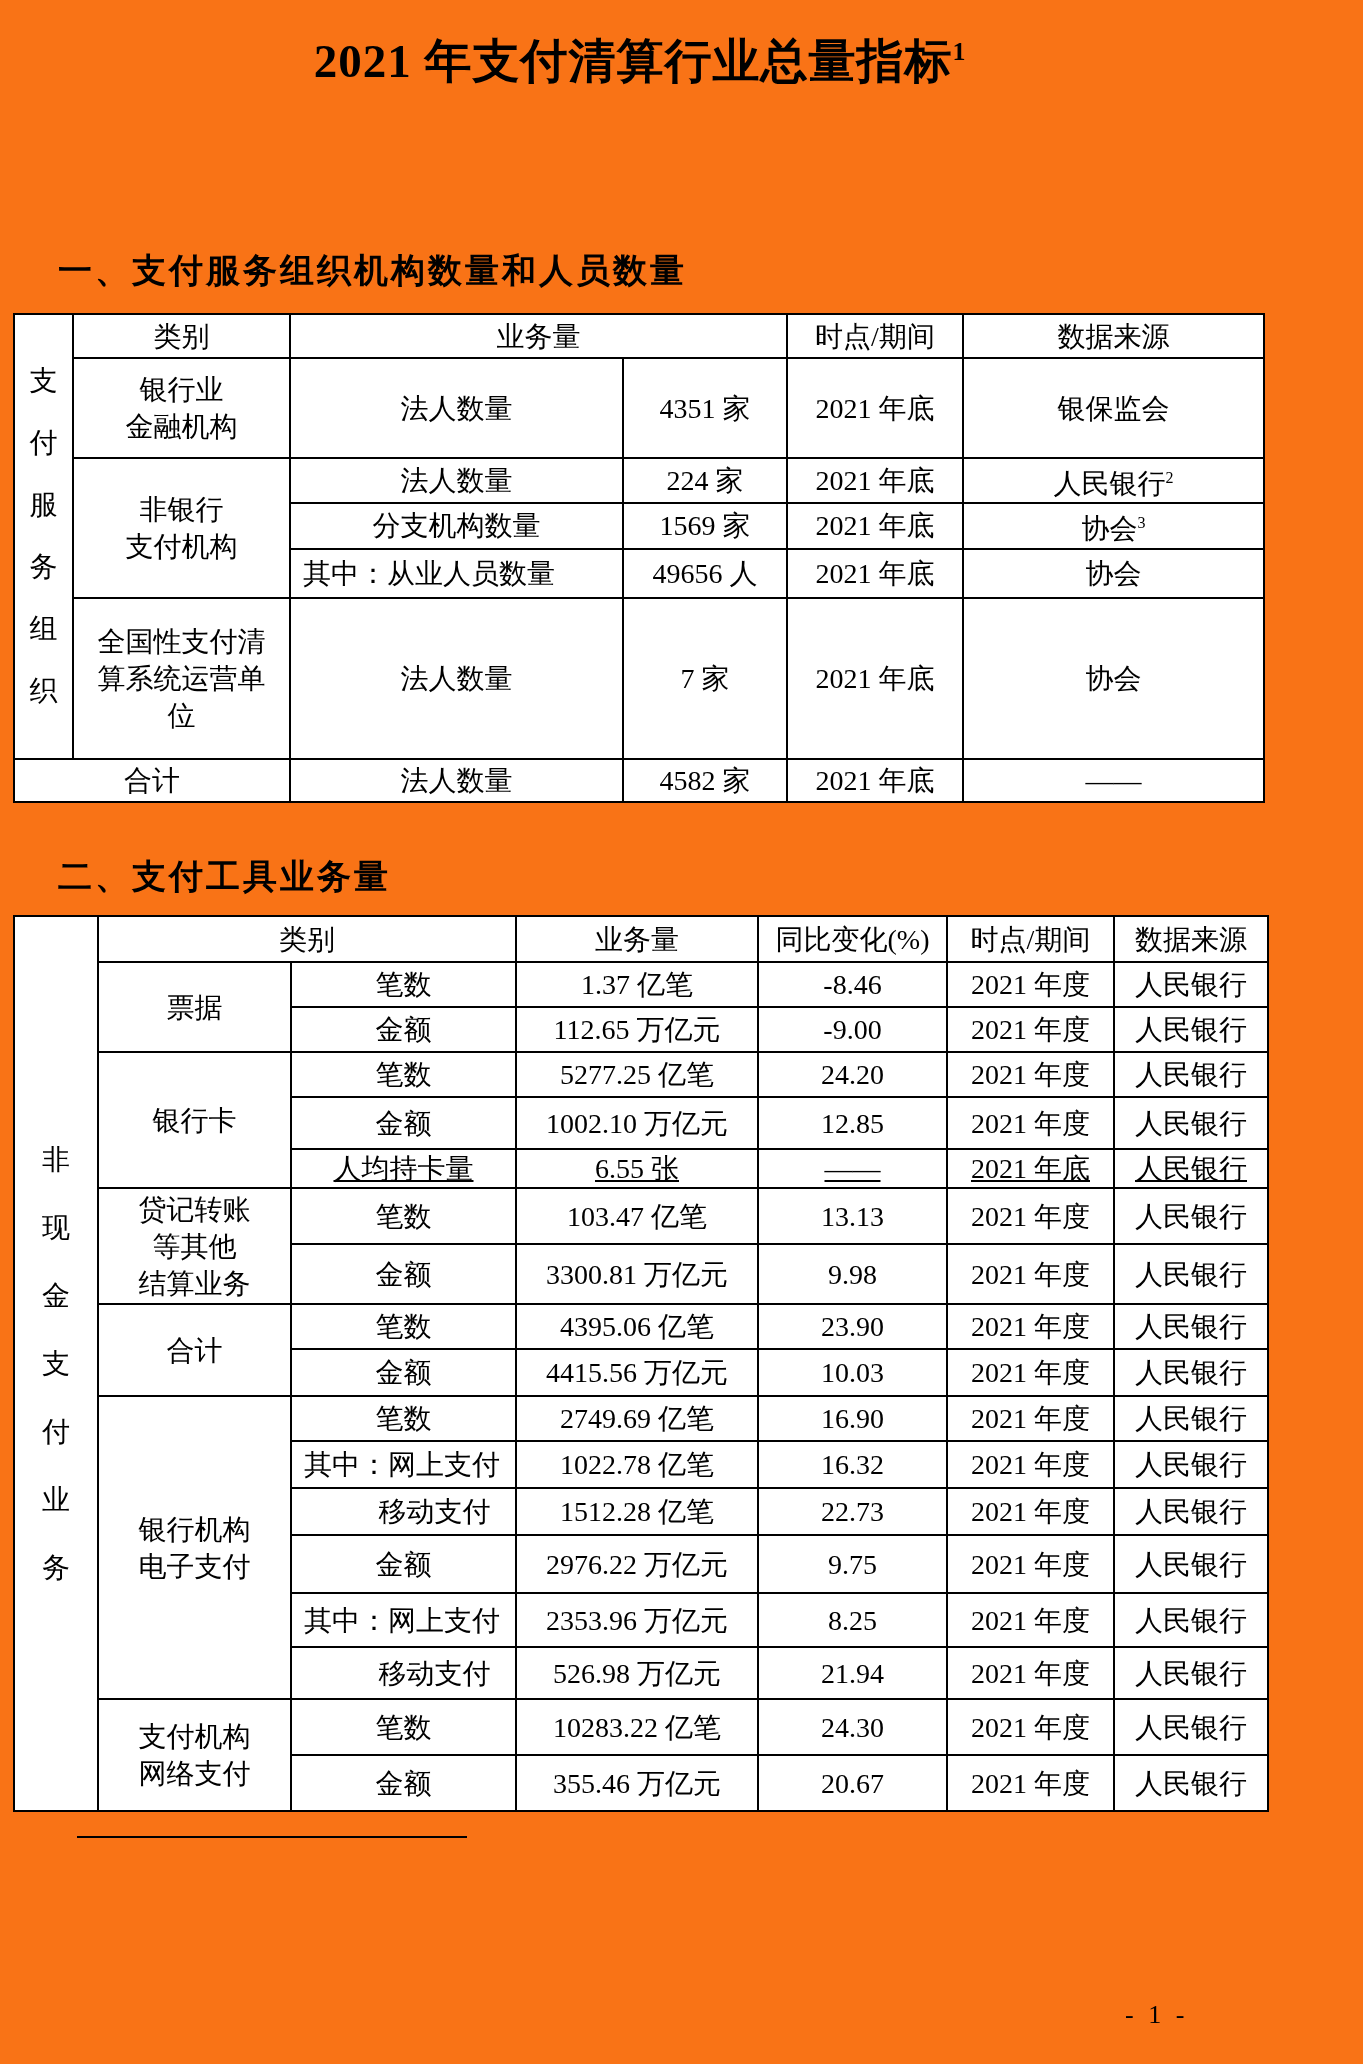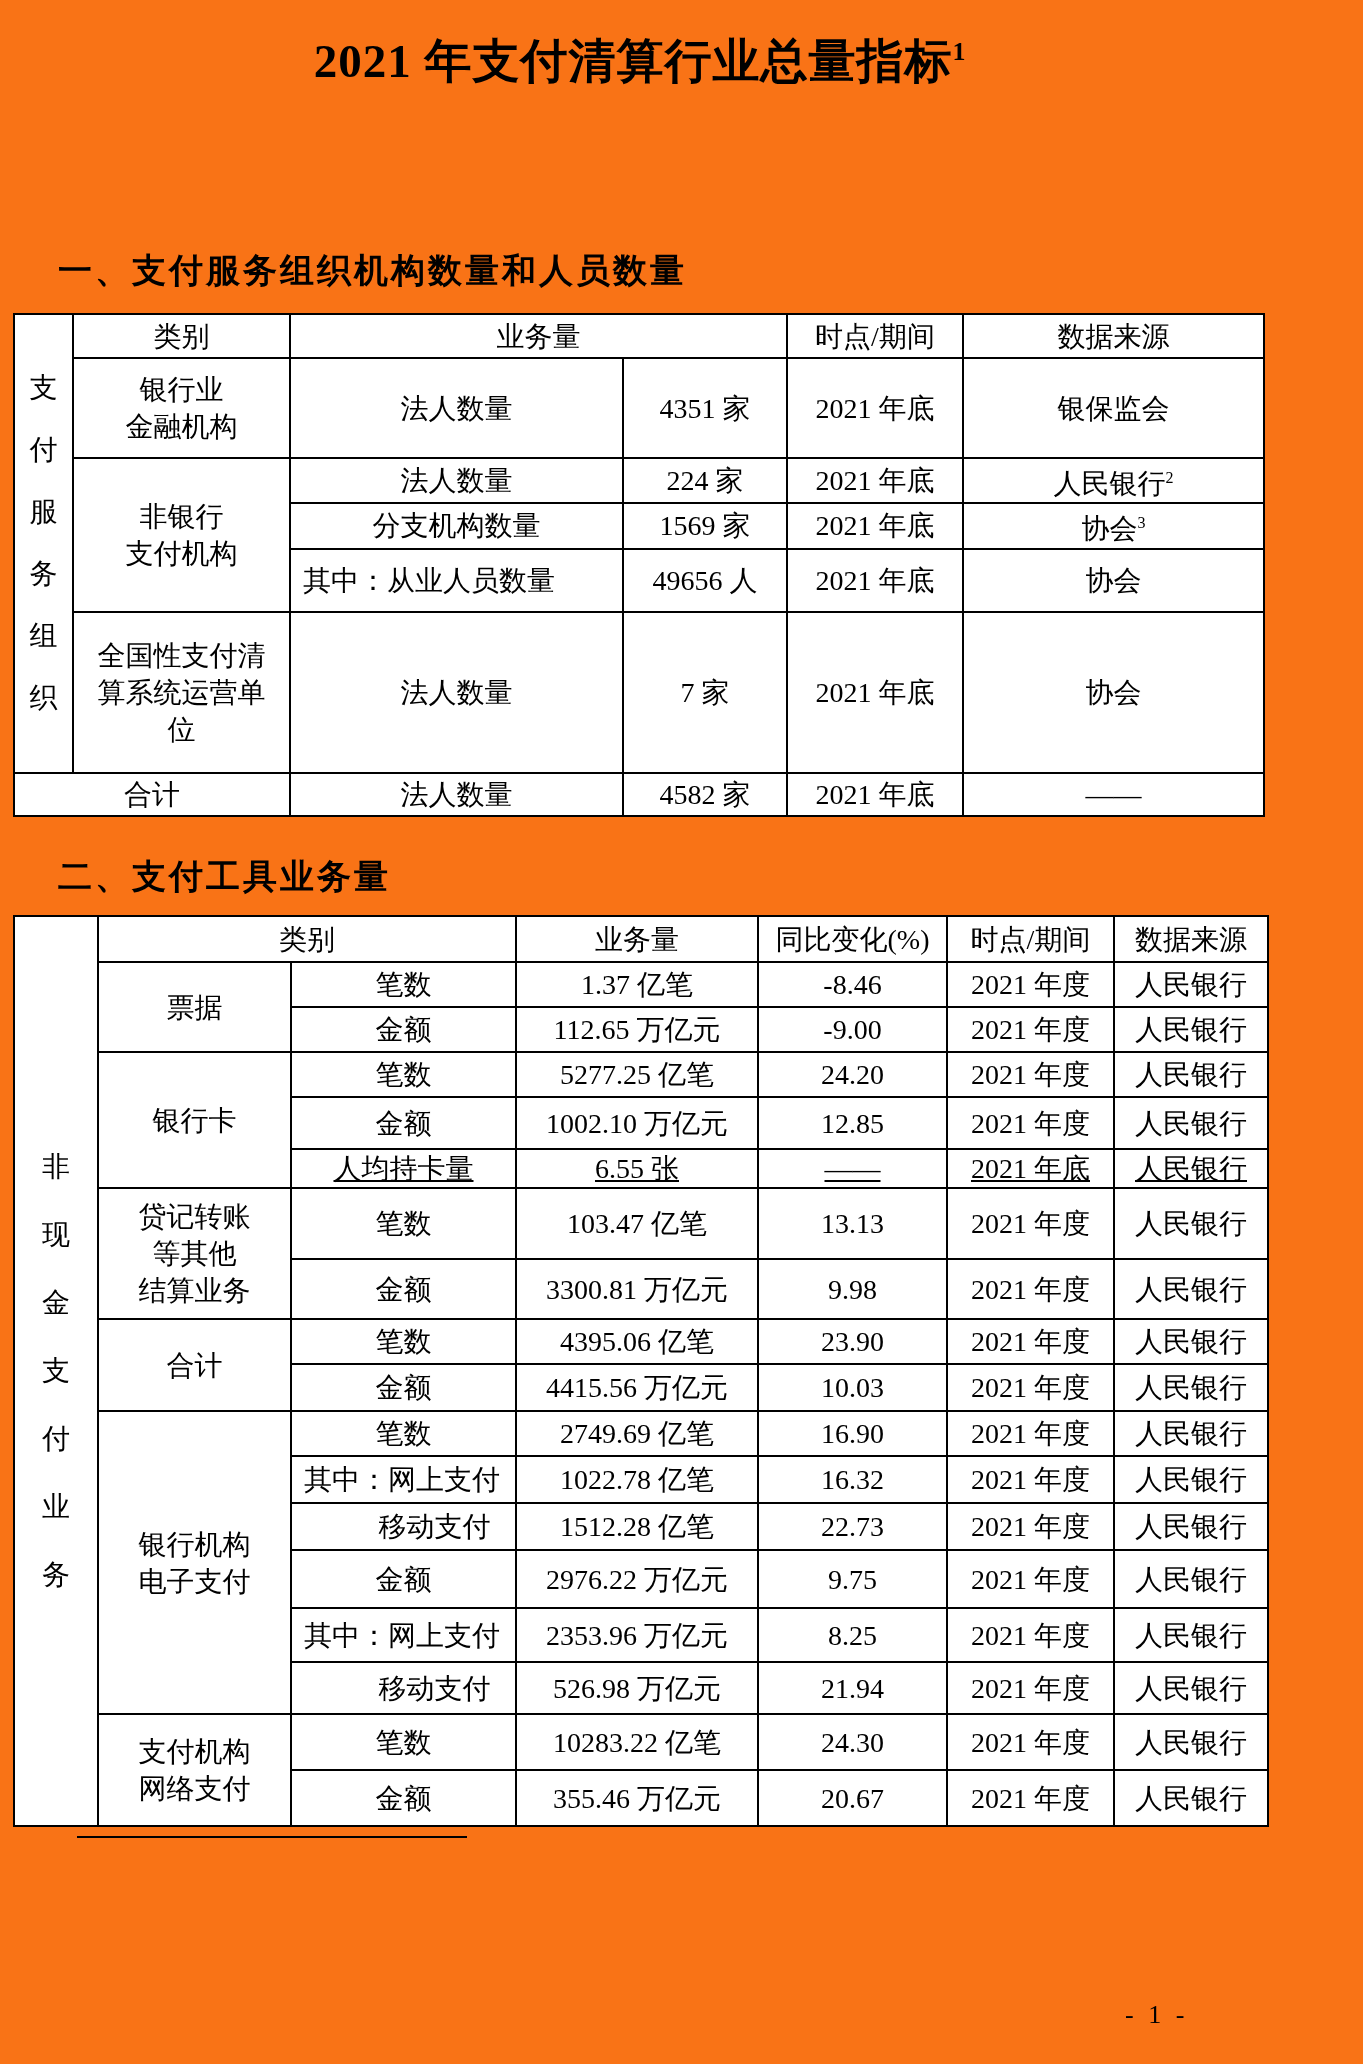--- a/index.html
+++ b/index.html
@@ -77,21 +77,21 @@
           <td><span>224 家</span></td>
           <td><span>2021 年底</span></td>
           <td><span>人民银行</span><sup>2</sup></td>
         </tr>
         <tr style="height: 45px;">
           <td><span>分支机构数量</span></td>
           <td><span>1569 家</span></td>
           <td><span>2021 年底</span></td>
           <td><span>协会</span><sup>3</sup></td>
         </tr>
-        <tr style="height: 63px;">
+        <tr style="height: 49px;">
           <td class="al"><span>其中：从业人员数量</span></td>
           <td><span>49656 人</span></td>
           <td><span>2021 年底</span></td>
           <td><span>协会</span></td>
         </tr>
         <tr style="height: 161px;">
           <td><span>全国性支付清
 算系统运营单
 位</span></td>
           <td><span>法人数量</span></td>
@@ -160,21 +160,21 @@
           <td><span>2021 年度</span></td>
           <td><span>人民银行</span></td>
         </tr>
         <tr style="height: 37px; text-decoration: underline;">
           <td><span>人均持卡量</span></td>
           <td><span>6.55 张</span></td>
           <td><span>——</span></td>
           <td><span>2021 年底</span></td>
           <td><span>人民银行</span></td>
         </tr>
-        <tr style="height: 71px; padding-left: 26px;">
+        <tr style="height: 56px; padding-left: 26px;">
           <td rowspan="2"><span>贷记转账
 等其他
 结算业务</span></td>
           <td><span>笔数</span></td>
           <td><span>103.47 亿笔</span></td>
           <td><span>13.13</span></td>
           <td><span>2021 年度</span></td>
           <td><span>人民银行</span></td>
         </tr>
         <tr style="height: 60px;">

